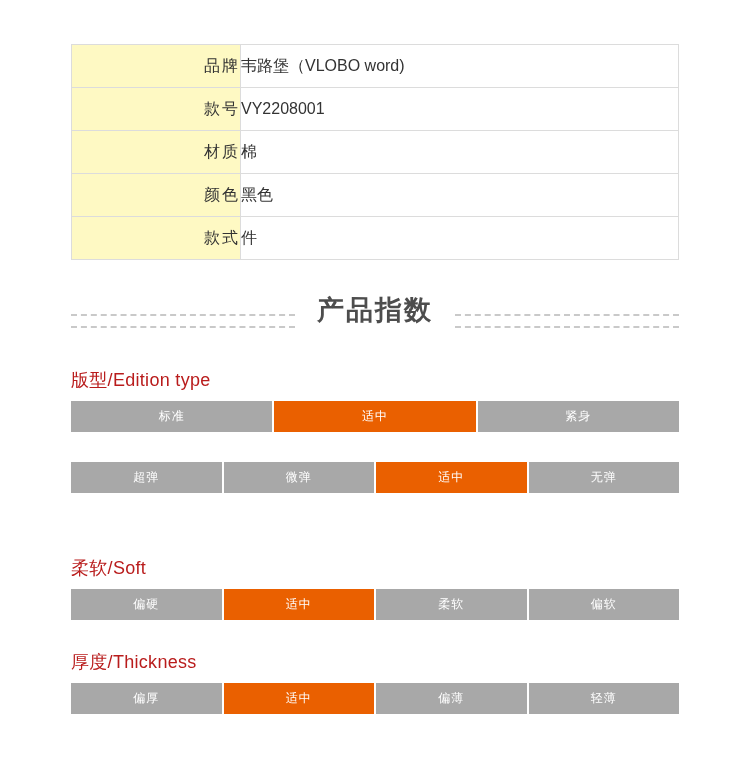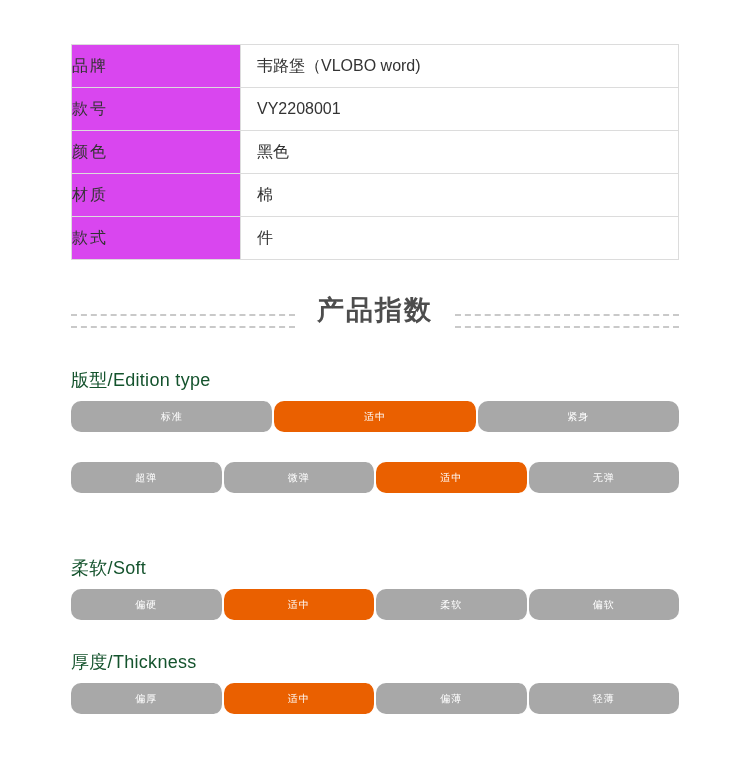--- a/index.html
+++ b/index.html
@@ -32,27 +32,26 @@
   }
   .spec-table td {
     border: 1px solid #dcdcdc;
     height: 42px;
     font-size: 16px;
     color: #333;
     padding: 0;
   }
   .spec-table td.label {
     width: 168px;
-    background: #d946ef;
-    text-align: left;
+    background: #fef9c3;
+    text-align: right;
     letter-spacing: 2px;
   }
   .spec-table td.value {
     background: #ffffff;
-    padding-left: 16px;
     text-align: left;
   }
 
   
   .section-head {
     position: absolute;
     left: 71px;
     top: 282px;
     width: 608px;
     height: 46px;
@@ -87,42 +86,41 @@
   }
 
   
   .index-block {
     position: absolute;
     left: 71px;
     width: 608px;
   }
   .index-label {
     font-size: 18px;
-    color: #14532d;
+    color: #b91c1c;
     margin: 0 0 9px 0;
     letter-spacing: 0.3px;
     font-weight: normal;
   }
   .bar {
     display: flex;
     width: 608px;
     height: 31px;
   }
   .bar .cell {
     flex: 1 1 0;
     display: flex;
     align-items: center;
     justify-content: center;
-    font-size: 10px;
+    font-size: 12px;
     color: #ffffff;
     background: #a8a8a8;
     border-right: 2px solid #ffffff;
     box-sizing: border-box;
     letter-spacing: 1px;
-    border-radius: 10px;
   }
   .bar .cell:last-child {
     border-right: none;
   }
   .bar .cell.active {
     background: #ea6000;
   }
 </style>
 </head>
 <body>
@@ -133,26 +131,26 @@
     <tbody>
       <tr>
         <td class="label">品牌</td>
         <td class="value">韦路堡（VLOBO word)</td>
       </tr>
       <tr>
         <td class="label">款号</td>
         <td class="value">VY2208001</td>
       </tr>
       <tr>
+        <td class="label">材质</td>
+        <td class="value">棉</td>
+      </tr>
+      <tr>
         <td class="label">颜色</td>
         <td class="value">黑色</td>
-      </tr>
-      <tr>
-        <td class="label">材质</td>
-        <td class="value">棉</td>
       </tr>
       <tr>
         <td class="label">款式</td>
         <td class="value">件</td>
       </tr>
     </tbody>
   </table>
 
   <div class="section-head">
     <div class="dash-stack">

